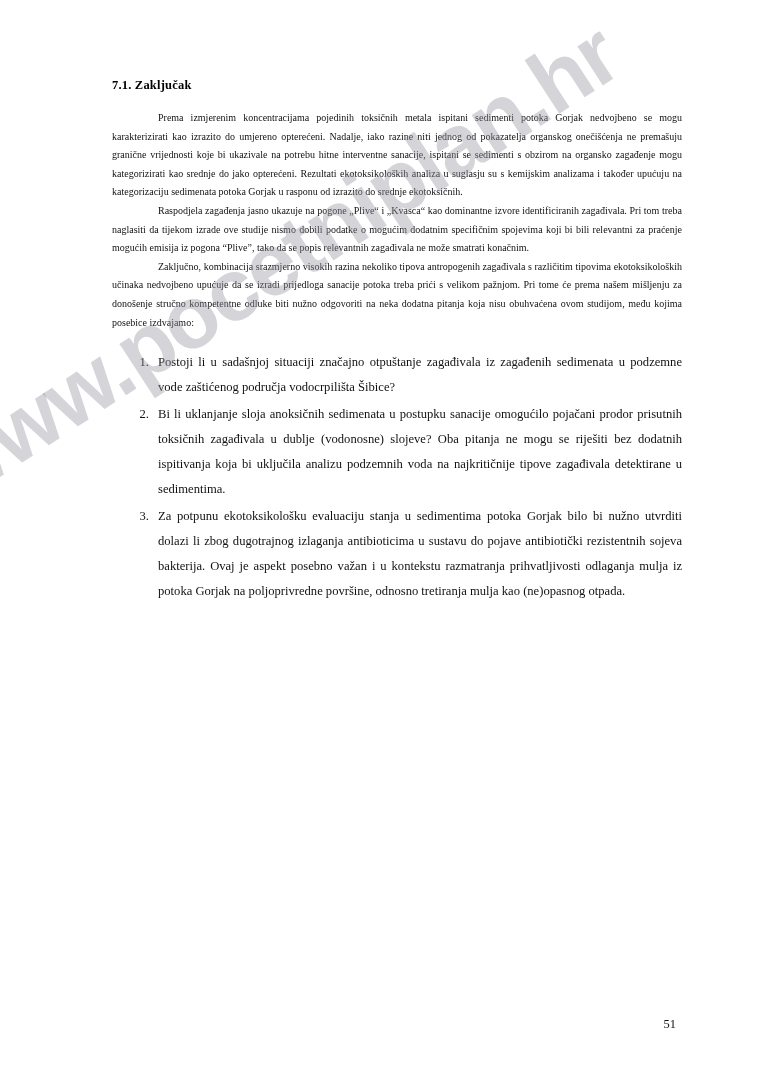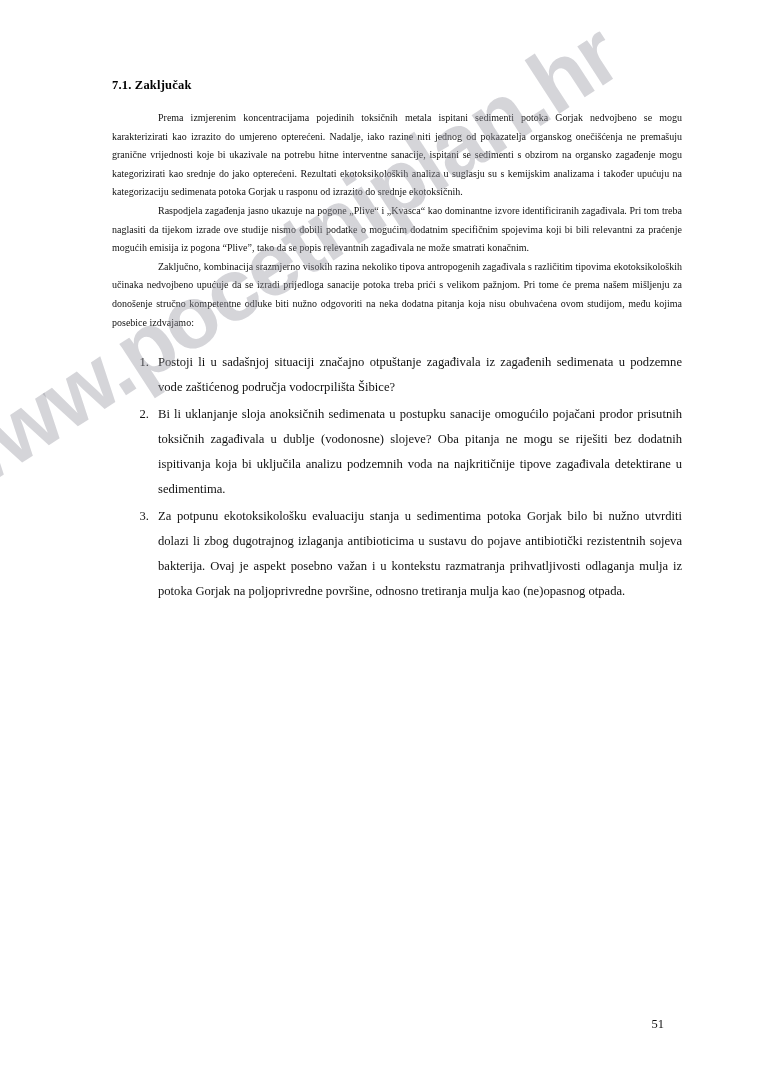--- a/index.html
+++ b/index.html
@@ -48,21 +48,21 @@
     line-height: 25px;
     color: #111;
   }
   ol.numbered li {
     text-align: justify;
     margin-bottom: 2px;
     padding-left: 6px;
   }
   .page-number {
     position: absolute;
-    right: 98px;
+    right: 86px;
     bottom: 48px;
     font-size: 12.5px;
     color: #111;
   }
   .watermark-diag {
     position: absolute;
     left: 10px;
     top: 330px;
     width: 720px;
     height: 430px;

